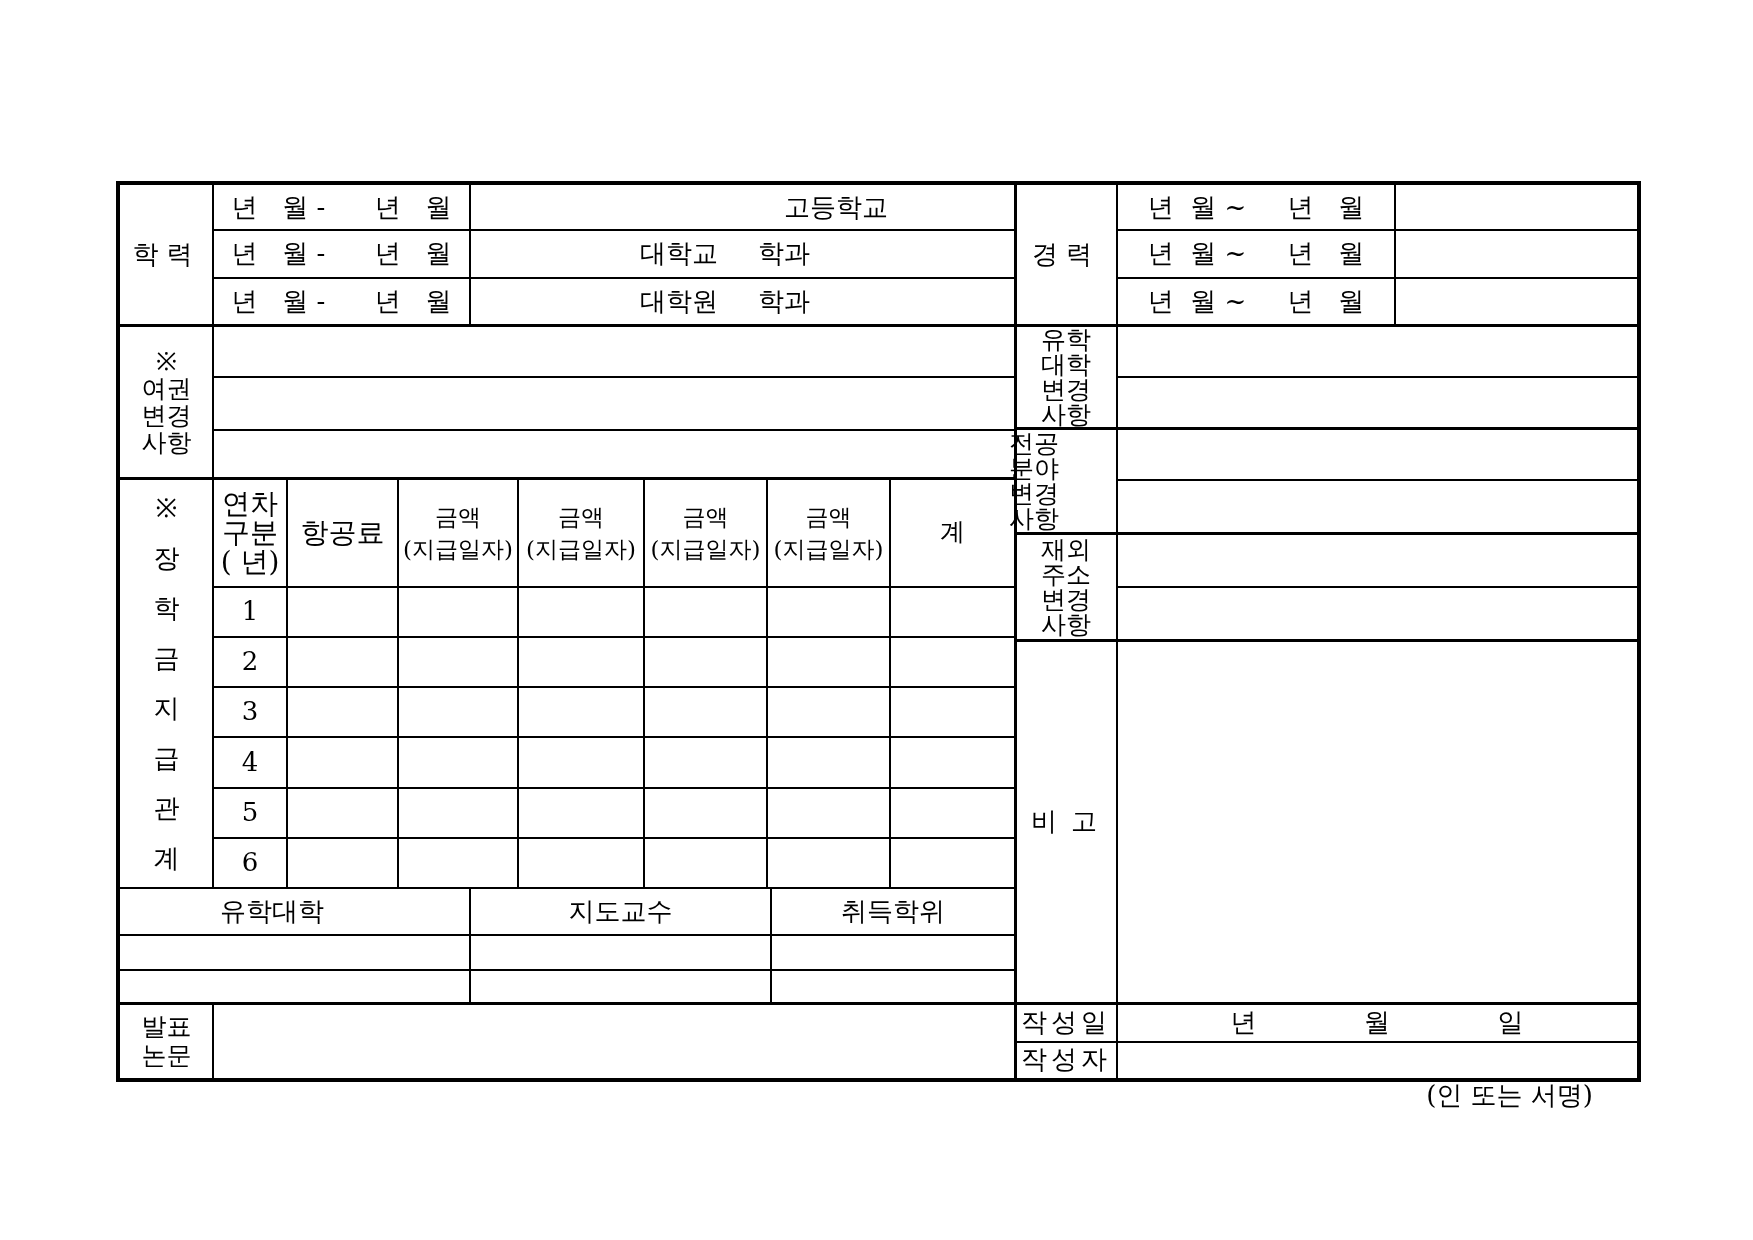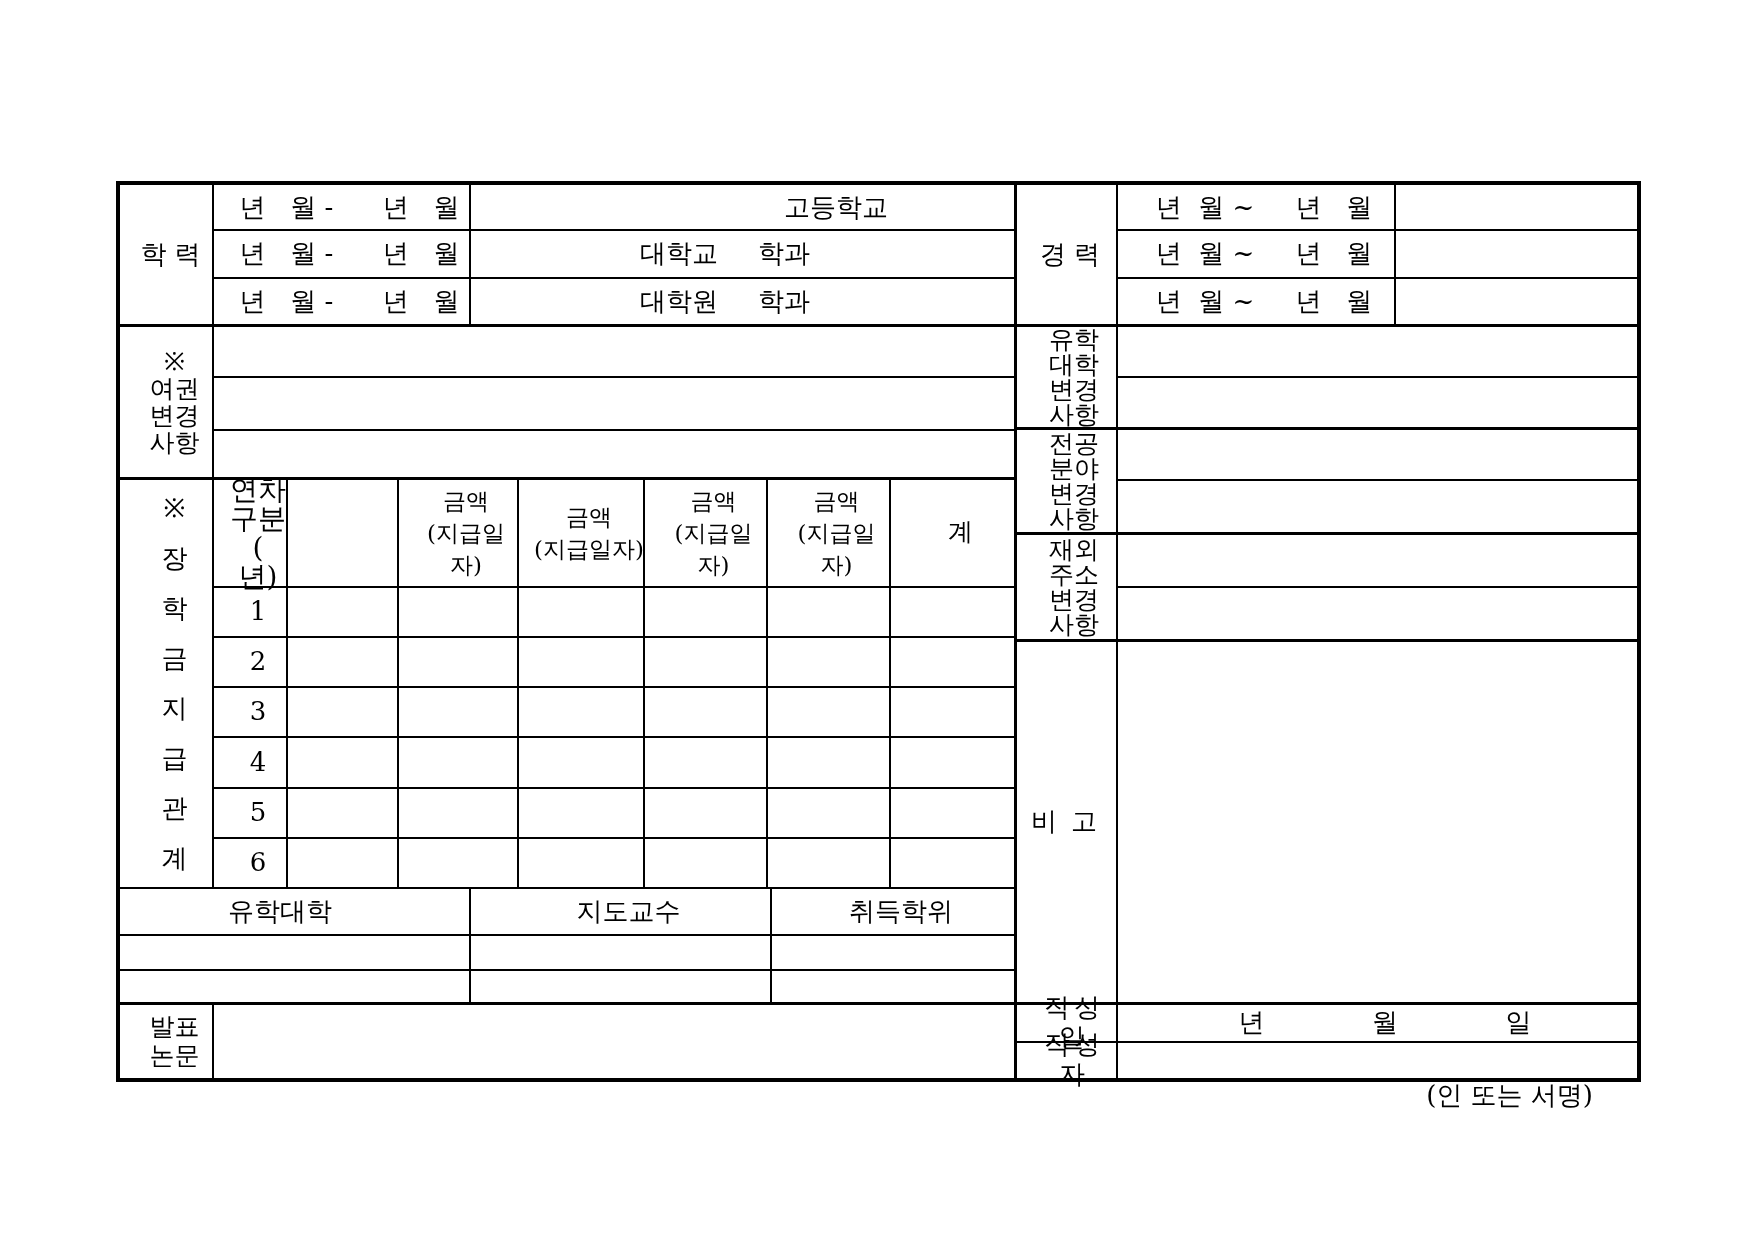--- a/index.html
+++ b/index.html
@@ -2,21 +2,21 @@
 <html><head>
 <meta charset="utf-8">
 <style>
   html,body{margin:0;padding:0;}
   body{width:1753px;height:1240px;background:#ffffff;position:relative;
        font-family:"DejaVu Serif","Liberation Serif",serif;color:#000;}
   #form{position:absolute;left:116px;top:181px;width:1525px;height:901px;
         border:4px solid #000;box-sizing:border-box;background:#fff;}
   .ln{position:absolute;background:#000;}
   .txt{position:absolute;display:flex;align-items:center;justify-content:center;
-       font-size:26px;line-height:1.15;text-align:center;box-sizing:border-box;padding-left:16px;}
+       font-size:26px;line-height:1.15;text-align:center;box-sizing:border-box;}
   .pre{white-space:pre;}
   .prl{white-space:pre-line;}
   .lft{justify-content:flex-start;}
   .rgt{justify-content:flex-end;}
   .ls8{letter-spacing:8px;}
   .ls4{letter-spacing:4px;}
   .ls14{letter-spacing:14px;text-align:center;}
   .fs23{font-size:23px;line-height:32px;}
   .fs24{font-size:28px;line-height:29px;}
   .fs25{font-size:25px;}
@@ -54,20 +54,21 @@
 장
 학
 금
 지
 급
 관
 계</div>
   <div class="txt prl fs24" style="left:93px;top:293px;width:74px;height:109px;">연차
 구분
 ( 년)</div>
+  <div class="txt fs24" style="left:167px;top:293px;width:111px;height:109px;">항공료</div>
   <div class="txt prl fs23" style="left:278px;top:293px;width:120px;height:109px;">금액
 (지급일자)</div>
   <div class="txt prl fs23" style="left:398px;top:293px;width:126px;height:109px;">금액
 (지급일자)</div>
   <div class="txt prl fs23" style="left:524px;top:293px;width:123px;height:109px;">금액
 (지급일자)</div>
   <div class="txt prl fs23" style="left:647px;top:293px;width:123px;height:109px;">금액
 (지급일자)</div>
   <div class="txt fs25" style="left:770px;top:293px;width:125px;height:109px;">계</div>
   <div class="txt" style="left:93px;top:402px;width:74px;height:50px;">1</div>
@@ -86,21 +87,21 @@
 
   <div class="txt ls8" style="left:895px;top:0;width:102px;height:140px;">경력</div>
   <div class="txt pre" style="left:997px;top:0;width:278px;height:45px;">년  월 ~     년   월</div>
   <div class="txt pre" style="left:997px;top:45px;width:278px;height:48px;">년  월 ~     년   월</div>
   <div class="txt pre" style="left:997px;top:93px;width:278px;height:47px;">년  월 ~     년   월</div>
 
   <div class="txt prl fs25 lh25" style="left:895px;top:140px;width:102px;height:103px;">유학
 대학
 변경
 사항</div>
-  <div class="txt prl fs25 lh25" style="left:895px;top:243px;width:102px;height:105px;">전공
+  <div class="txt prl fs25 lh25" style="left:863px;top:243px;width:102px;height:105px;">전공
 분야
 변경
 사항</div>
   <div class="txt prl fs25 lh25" style="left:895px;top:348px;width:102px;height:107px;">재외
 주소
 변경
 사항</div>
   <div class="txt ls14" style="left:895px;top:455px;width:102px;height:363px;padding-left:10px;">비고</div>
 
   <div class="txt ls4" style="left:895px;top:818px;width:102px;height:39px;">작성일</div>

